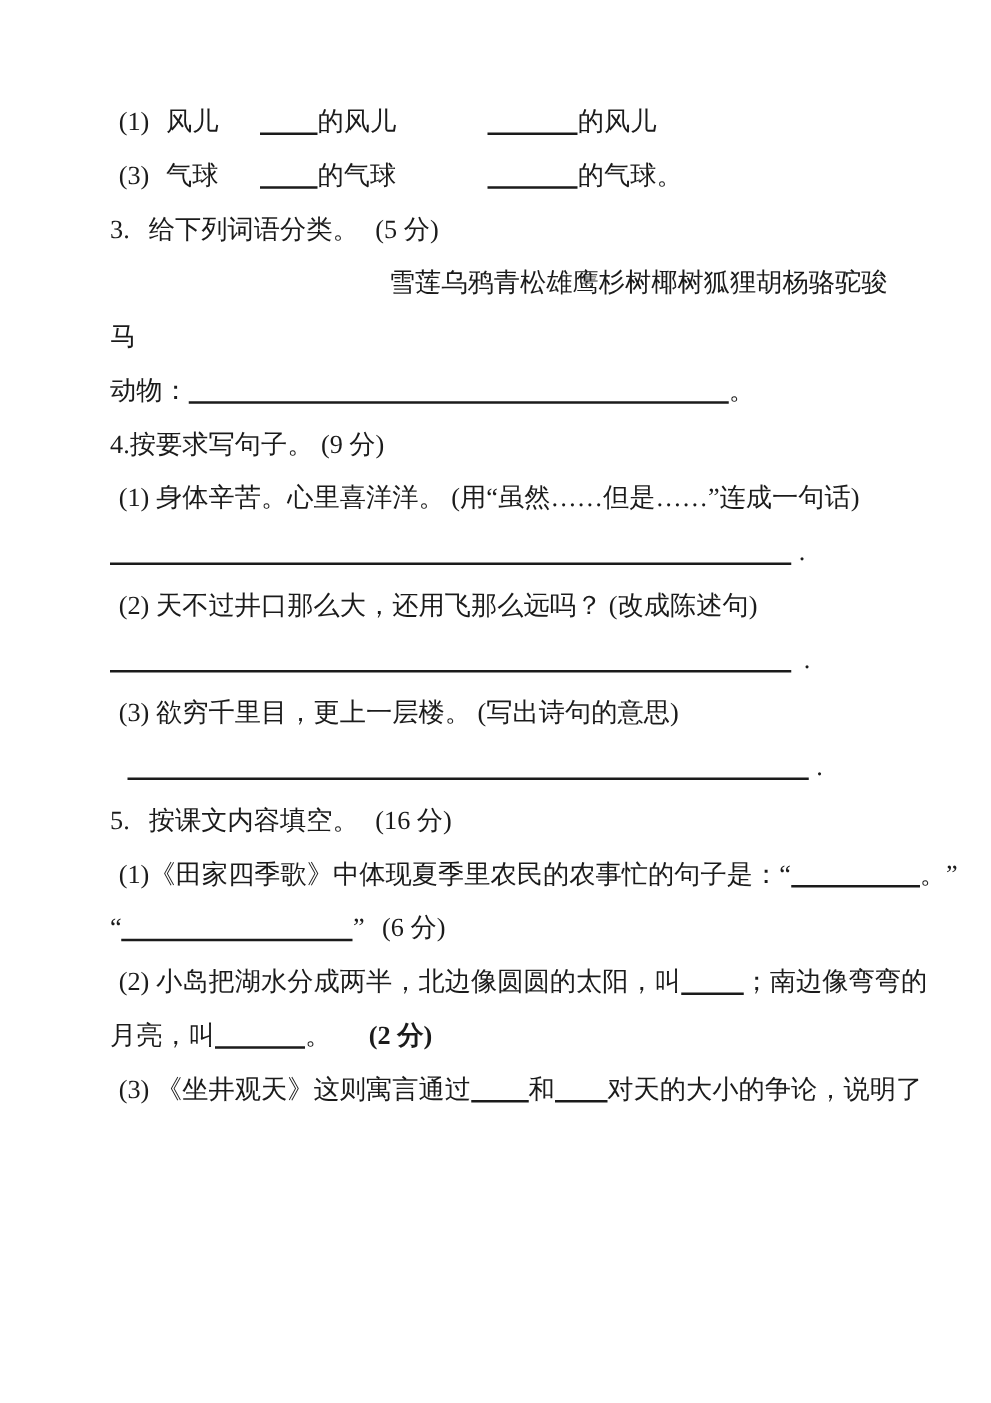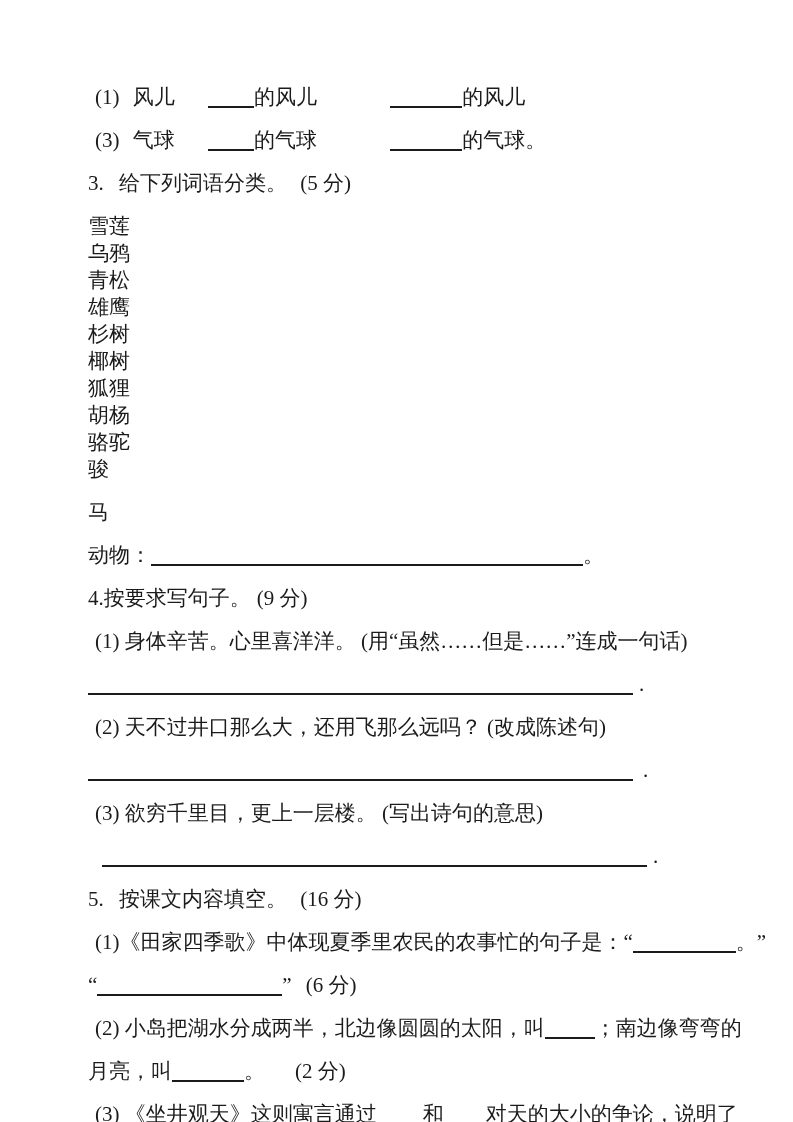--- a/index.html
+++ b/index.html
@@ -44,27 +44,26 @@
   .bl-i3c  { width: 240px; }
   .indent  { padding-left: 7px; }
   .indent2 { padding-left: 14px; }
   .g2  { margin-left: 0; }
   .g6  { margin-left: 6px; text-align: right; }
   .g8  { margin-left: 8px; }
   .g10 { margin-left: 10px; }
   .g14 { margin-left: 14px; text-align: center; }
   .g22 { margin-left: 22px; }
   .g26 { margin-left: 26px; }
-  .g30 { margin-left: 30px; }
+  .g30 { margin-left: 30px; font-weight: bold; }
   .g55 { margin-left: 55px; }
   .words {
     display: flex;
     justify-content: flex-end;
     width: 622px;
-    flex-direction: column;
   }
   .tail-dot { margin-left: 6px; }
 </style>
 </head>
 <body>
 
 <div>
 
 
   <div class="row indent">

